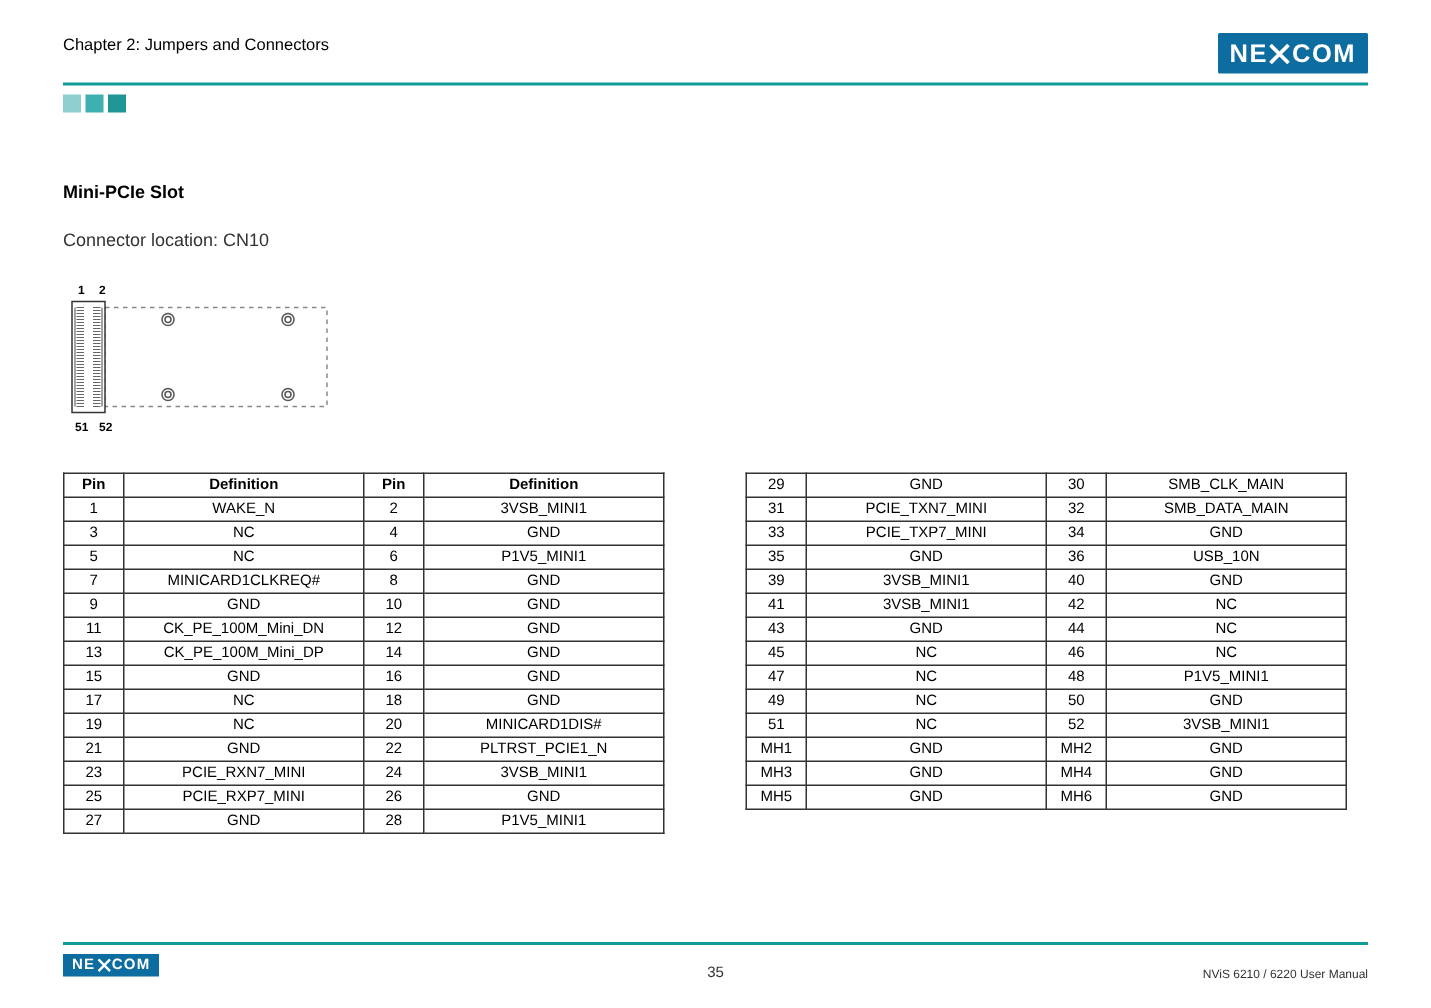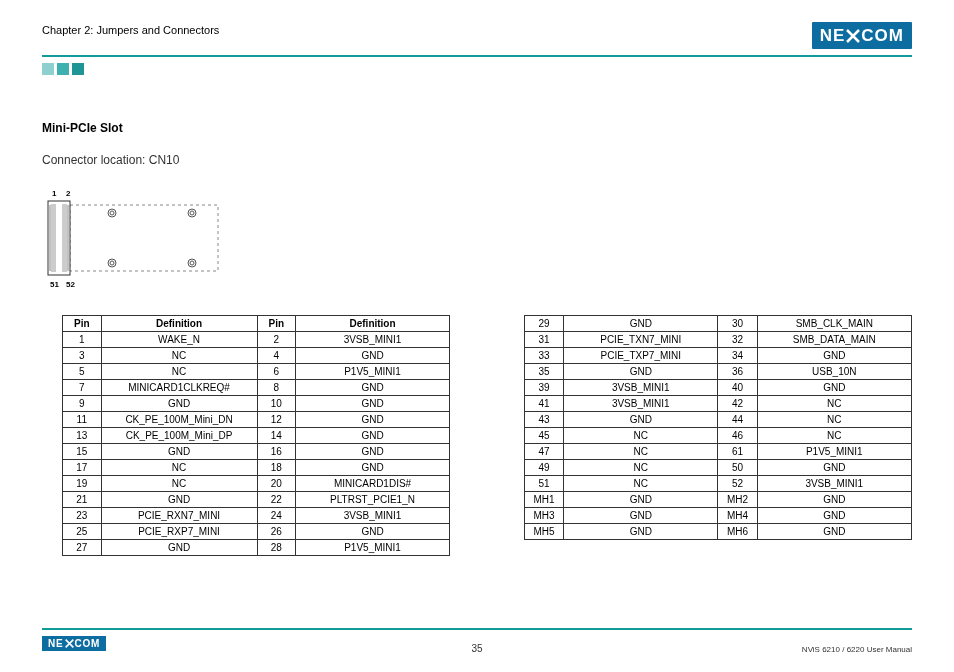--- a/index.html
+++ b/index.html
@@ -96,21 +96,20 @@
   .lbl52 { bottom: -2px; left: 24px; font-weight:700;}
   .tables-row {
     display: flex;
     gap: 54px;
     align-items: flex-start;
   }
   table {
     border-collapse: collapse;
     font-size: 10px;
     color: #000;
-    margin-left: 20px;
   }
   th, td {
     border: 1px solid #333;
     text-align: center;
     padding: 1px 4px;
     line-height: 1.3;
     font-weight: 400;
   }
   th { font-weight: 700; }
   .col-pin { width: 40px; }
@@ -426,21 +425,21 @@
           </tr>
           <tr>
             <td class="col-pin">45</td>
             <td class="col-def">NC</td>
             <td class="col-pin">46</td>
             <td class="col-def">NC</td>
           </tr>
           <tr>
             <td class="col-pin">47</td>
             <td class="col-def">NC</td>
-            <td class="col-pin">61</td>
+            <td class="col-pin">48</td>
             <td class="col-def">P1V5_MINI1</td>
           </tr>
           <tr>
             <td class="col-pin">49</td>
             <td class="col-def">NC</td>
             <td class="col-pin">50</td>
             <td class="col-def">GND</td>
           </tr>
           <tr>
             <td class="col-pin">51</td>

